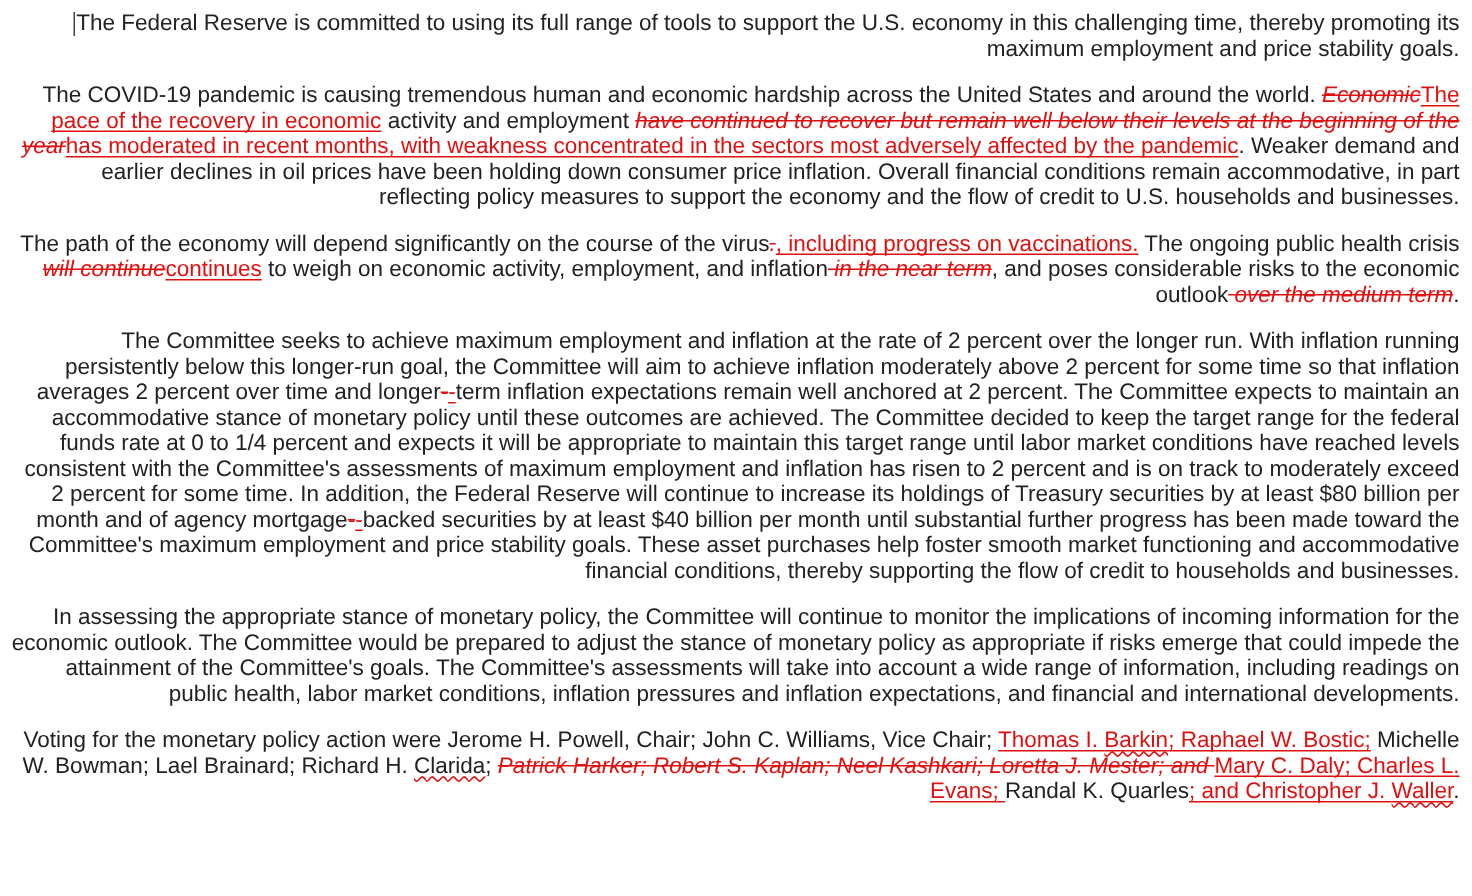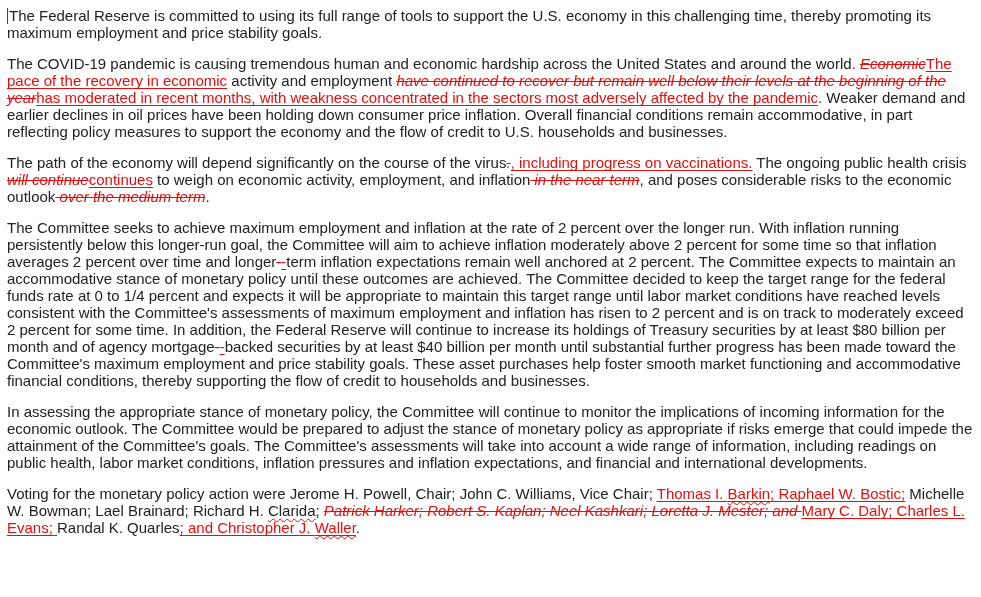--- a/index.html
+++ b/index.html
@@ -1,16 +1,16 @@
 <!DOCTYPE html>
 <html style="--change-color: #e01010; --text-color: #222222; --page-bg: #ffffff;"><head>
 <meta charset="utf-8">
 <style>
   :root { --change-color: #e01010; --text-color: #222222; --page-bg: #ffffff; }
-  * { box-sizing: border-box; }
+  * { box-sizing: border-box; text-align: right; }
   html, body { margin: 0; padding: 0; }
   body {
     width: 981px;
     height: 597px;
     overflow: hidden;
     background: var(--page-bg);
     font-family: "Liberation Sans", "DejaVu Sans", sans-serif;
     font-size: 15px;
     line-height: 17px;
     color: var(--text-color);

